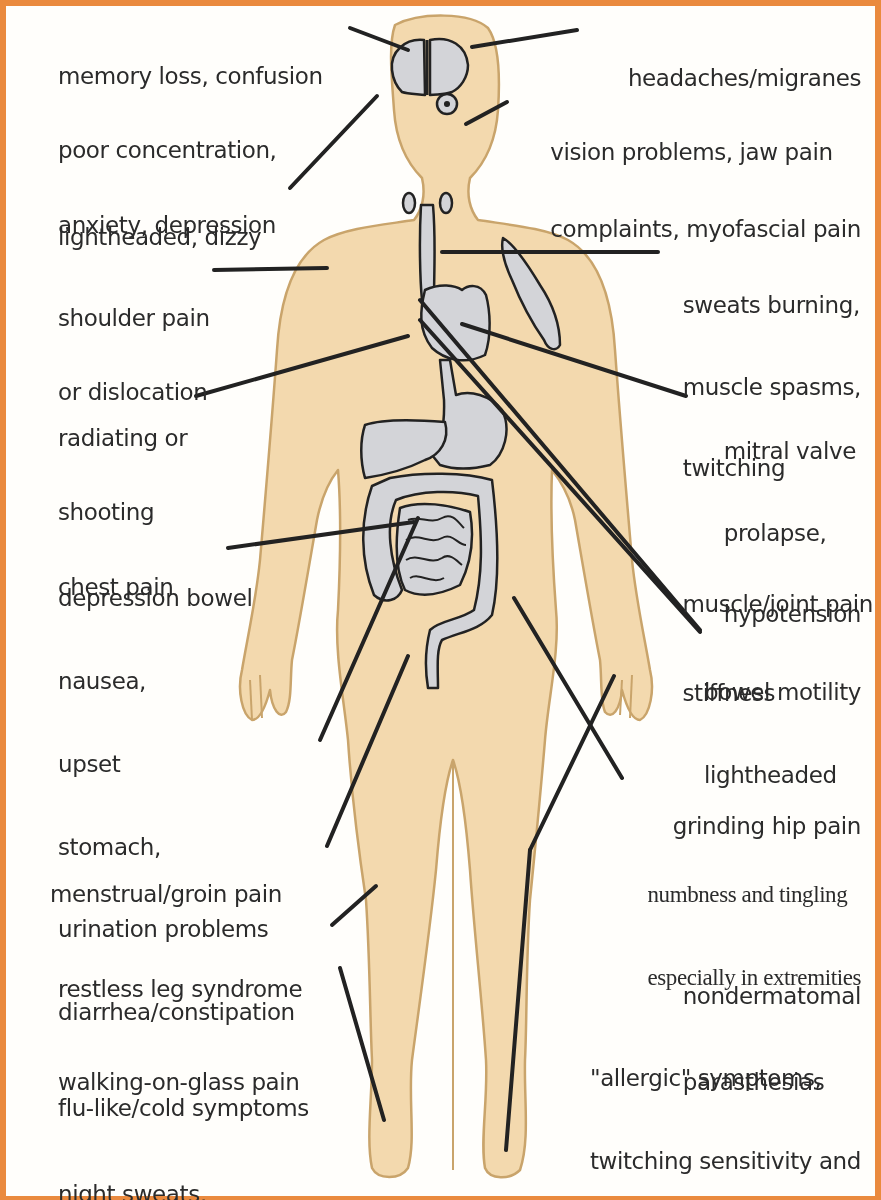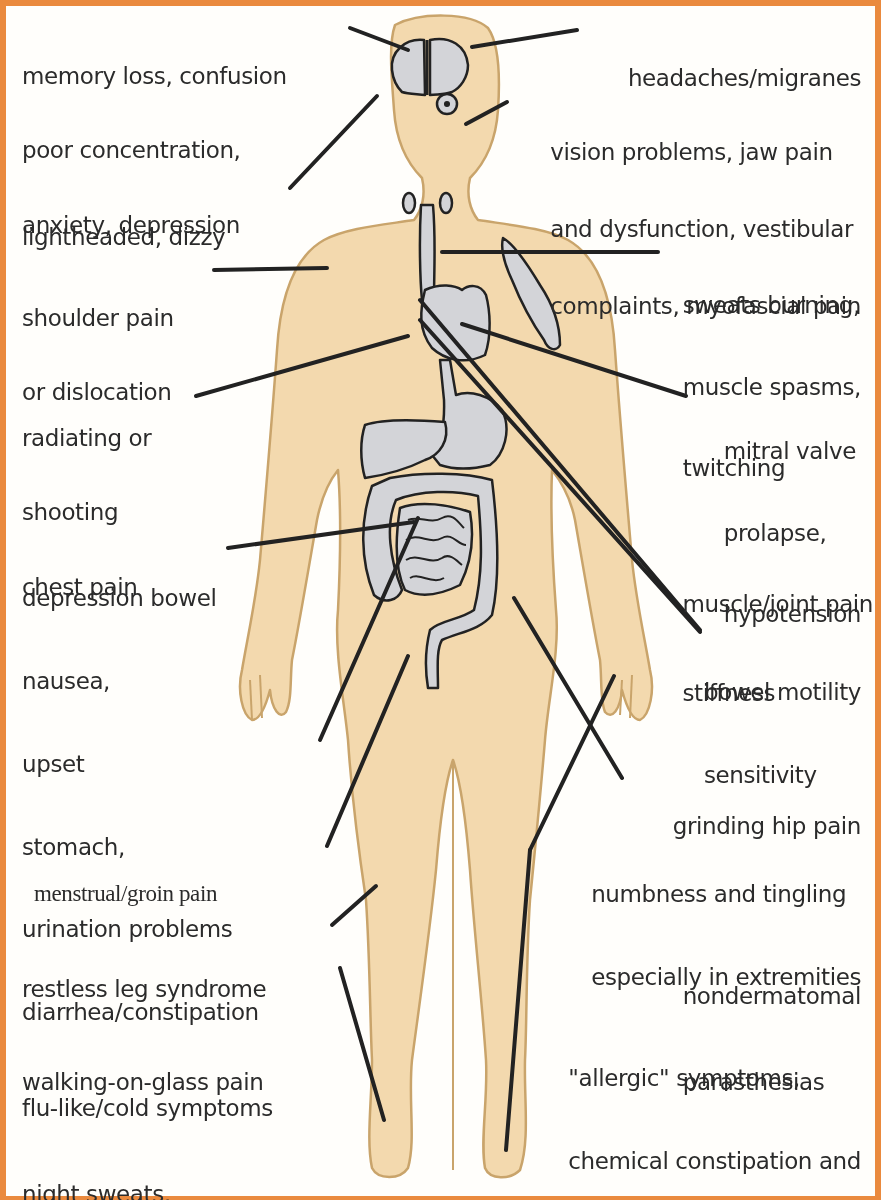--- a/index.html
+++ b/index.html
@@ -1,19 +1,19 @@
 <!DOCTYPE html>
 <html><head>
 <meta charset="utf-8">
 <style>
   html, body { margin:0; padding:0; background:#ffffff; }
   body { width:881px; height:1200px; position:relative; overflow:hidden; font-family:"DejaVu Sans", sans-serif; }
   .frame { position:absolute; left:0; top:0; width:881px; height:1200px; box-sizing:border-box; border:6px solid #ea8a3e; border-bottom:4px solid #ea8a3e; background:#fffefb; }
   svg.art { position:absolute; left:0; top:0; width:881px; height:1200px; }
-  .lbl { position:absolute; font-family:"DejaVu Sans", sans-serif; font-size:23px; line-height:1.08; color:#2b2b2b; white-space:pre; letter-spacing:-0.4px; }
+  .lbl { position:absolute; font-family:"DejaVu Sans", sans-serif; font-size:23px; line-height:1.08; color:#2b2b2b; white-space:pre; letter-spacing:-0.4px;margin-left:36px; }
   .lbl .ln { display:block; }
   .r { text-align:left; }
 </style>
 </head>
 <body>
 
 <div class="frame"></div>
 
 <svg class="art" viewBox="0 0 881 1200">
 
@@ -115,71 +115,70 @@
   <span class="ln">chest pain</span>
 </div>
 <div class="lbl" style="left:22px; top:530px; line-height:1.2;">
   <span class="ln">depression bowel</span>
   <span class="ln">nausea,</span>
   <span class="ln">upset</span>
   <span class="ln">stomach,</span>
   <span class="ln">urination problems</span>
   <span class="ln">diarrhea/constipation</span>
 </div>
-<div class="lbl" style="left:34px; top:832px;font-family:Liberation Serif, serif;">
+<div class="lbl" style="left:14px; top:832px;">
   <span class="ln">menstrual/groin pain</span>
 </div>
 <div class="lbl" style="left:22px; top:912px; line-height:1.35;">
   <span class="ln">restless leg syndrome</span>
   <span class="ln">walking-on-glass pain</span>
 </div>
 <div class="lbl" style="left:22px; top:1036px; line-height:1.25;">
   <span class="ln">flu-like/cold symptoms</span>
   <span class="ln">night sweats,</span>
   
   
 </div>
 
 <div class="lbl r" style="right:20px; top:16px;">
   <span class="ln">headaches/migranes</span>
 </div>
 <div class="lbl r" style="right:20px; top:88px; line-height:1.12;">
   <span class="ln">vision problems, jaw pain</span>
-  <span class="ln">and dysfunction, vestibular</span>
   <span class="ln">complaints, myofascial pain</span>
 </div>
 <div class="lbl r" style="right:20px; top:238px; line-height:1.18;">
   <span class="ln">sweats burning,</span>
   <span class="ln">muscle spasms,</span>
   <span class="ln">twitching</span>
 </div>
 <div class="lbl r" style="right:20px; top:384px; line-height:1.18;">
   <span class="ln">mitral valve</span>
   <span class="ln">prolapse,</span>
   <span class="ln">hypotension</span>
 </div>
 <div class="lbl r" style="right:8px; top:530px; line-height:1.3;">
   <span class="ln">muscle/joint pain</span>
   <span class="ln">stiffness</span>
 </div>
 <div class="lbl r" style="right:20px; top:624px; line-height:1.2;">
   <span class="ln">bowel motility</span>
-  <span class="ln">sensitivity</span>
+  <span class="ln">lightheaded</span>
 </div>
 <div class="lbl r" style="right:20px; top:764px;">
   <span class="ln">grinding hip pain</span>
 </div>
-<div class="lbl r" style="right:20px; top:826px; line-height:1.2;">
+<div class="lbl r" style="right:20px; top:826px; line-height:1.2;font-family:Liberation Serif, serif;">
   <span class="ln">numbness and tingling</span>
   <span class="ln">especially in extremities</span>
 </div>
 <div class="lbl r" style="right:20px; top:924px; line-height:1.25;">
   <span class="ln">nondermatomal</span>
   <span class="ln">parasthesias</span>
 </div>
 <div class="lbl r" style="right:20px; top:1010px; line-height:1.2;">
   <span class="ln">"allergic" symptoms,</span>
-  <span class="ln">chemical constipation and</span>
+  <span class="ln">twitching sensitivity and</span>
   
 </div>
 <div class="lbl r" style="right:20px; top:1152px;">
   
 </div>
 
 </body></html>

